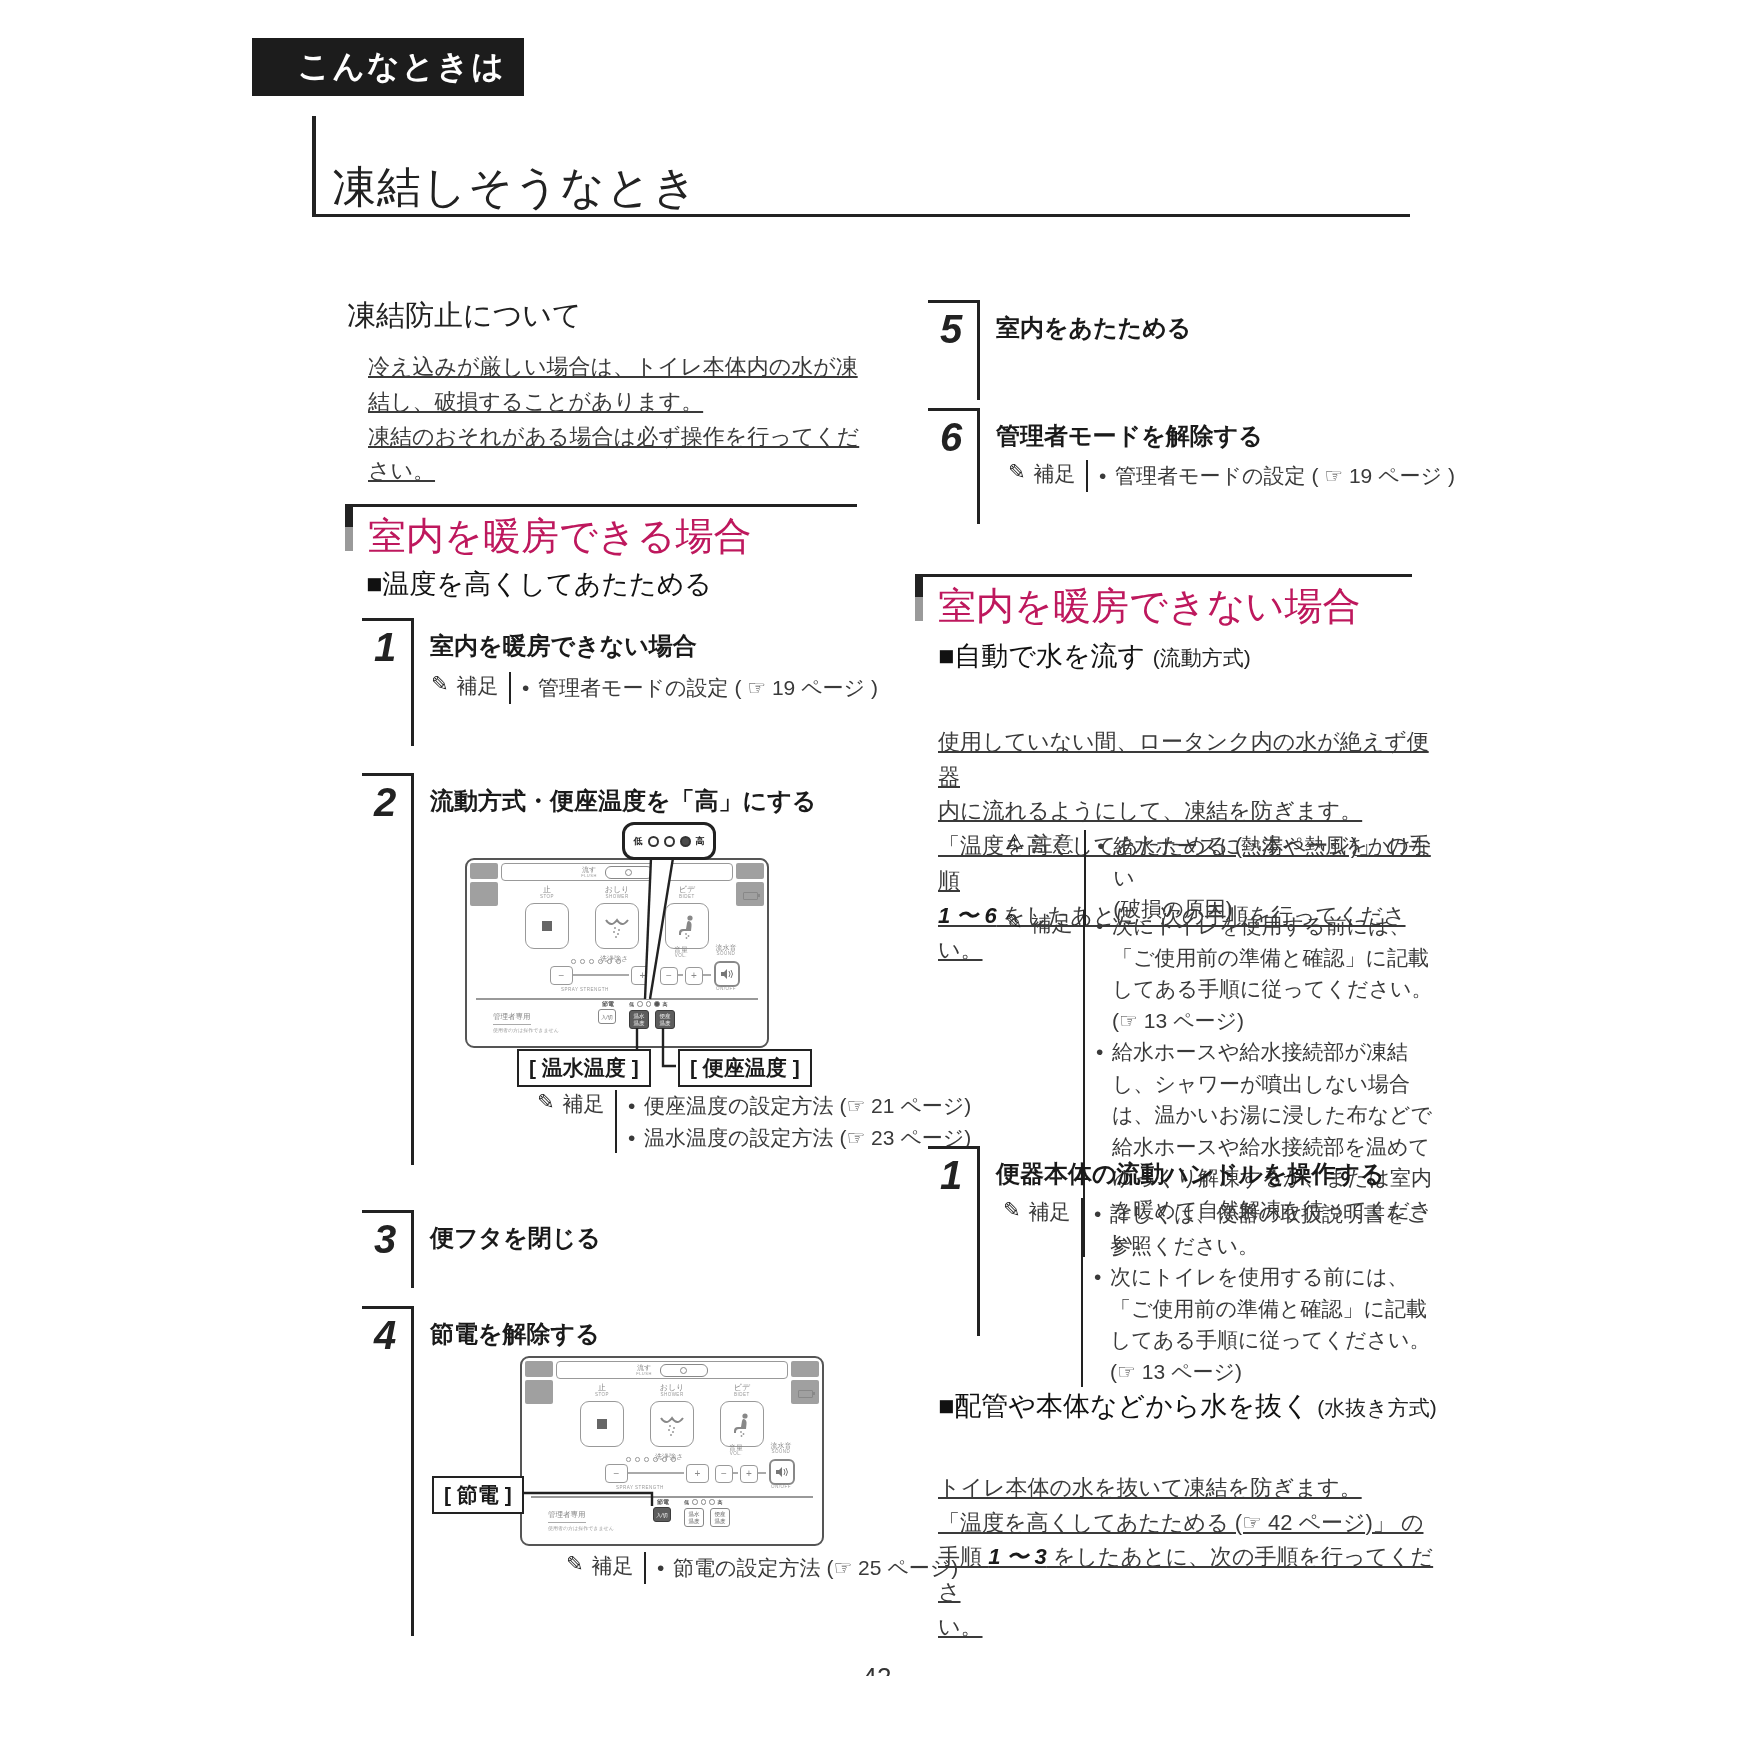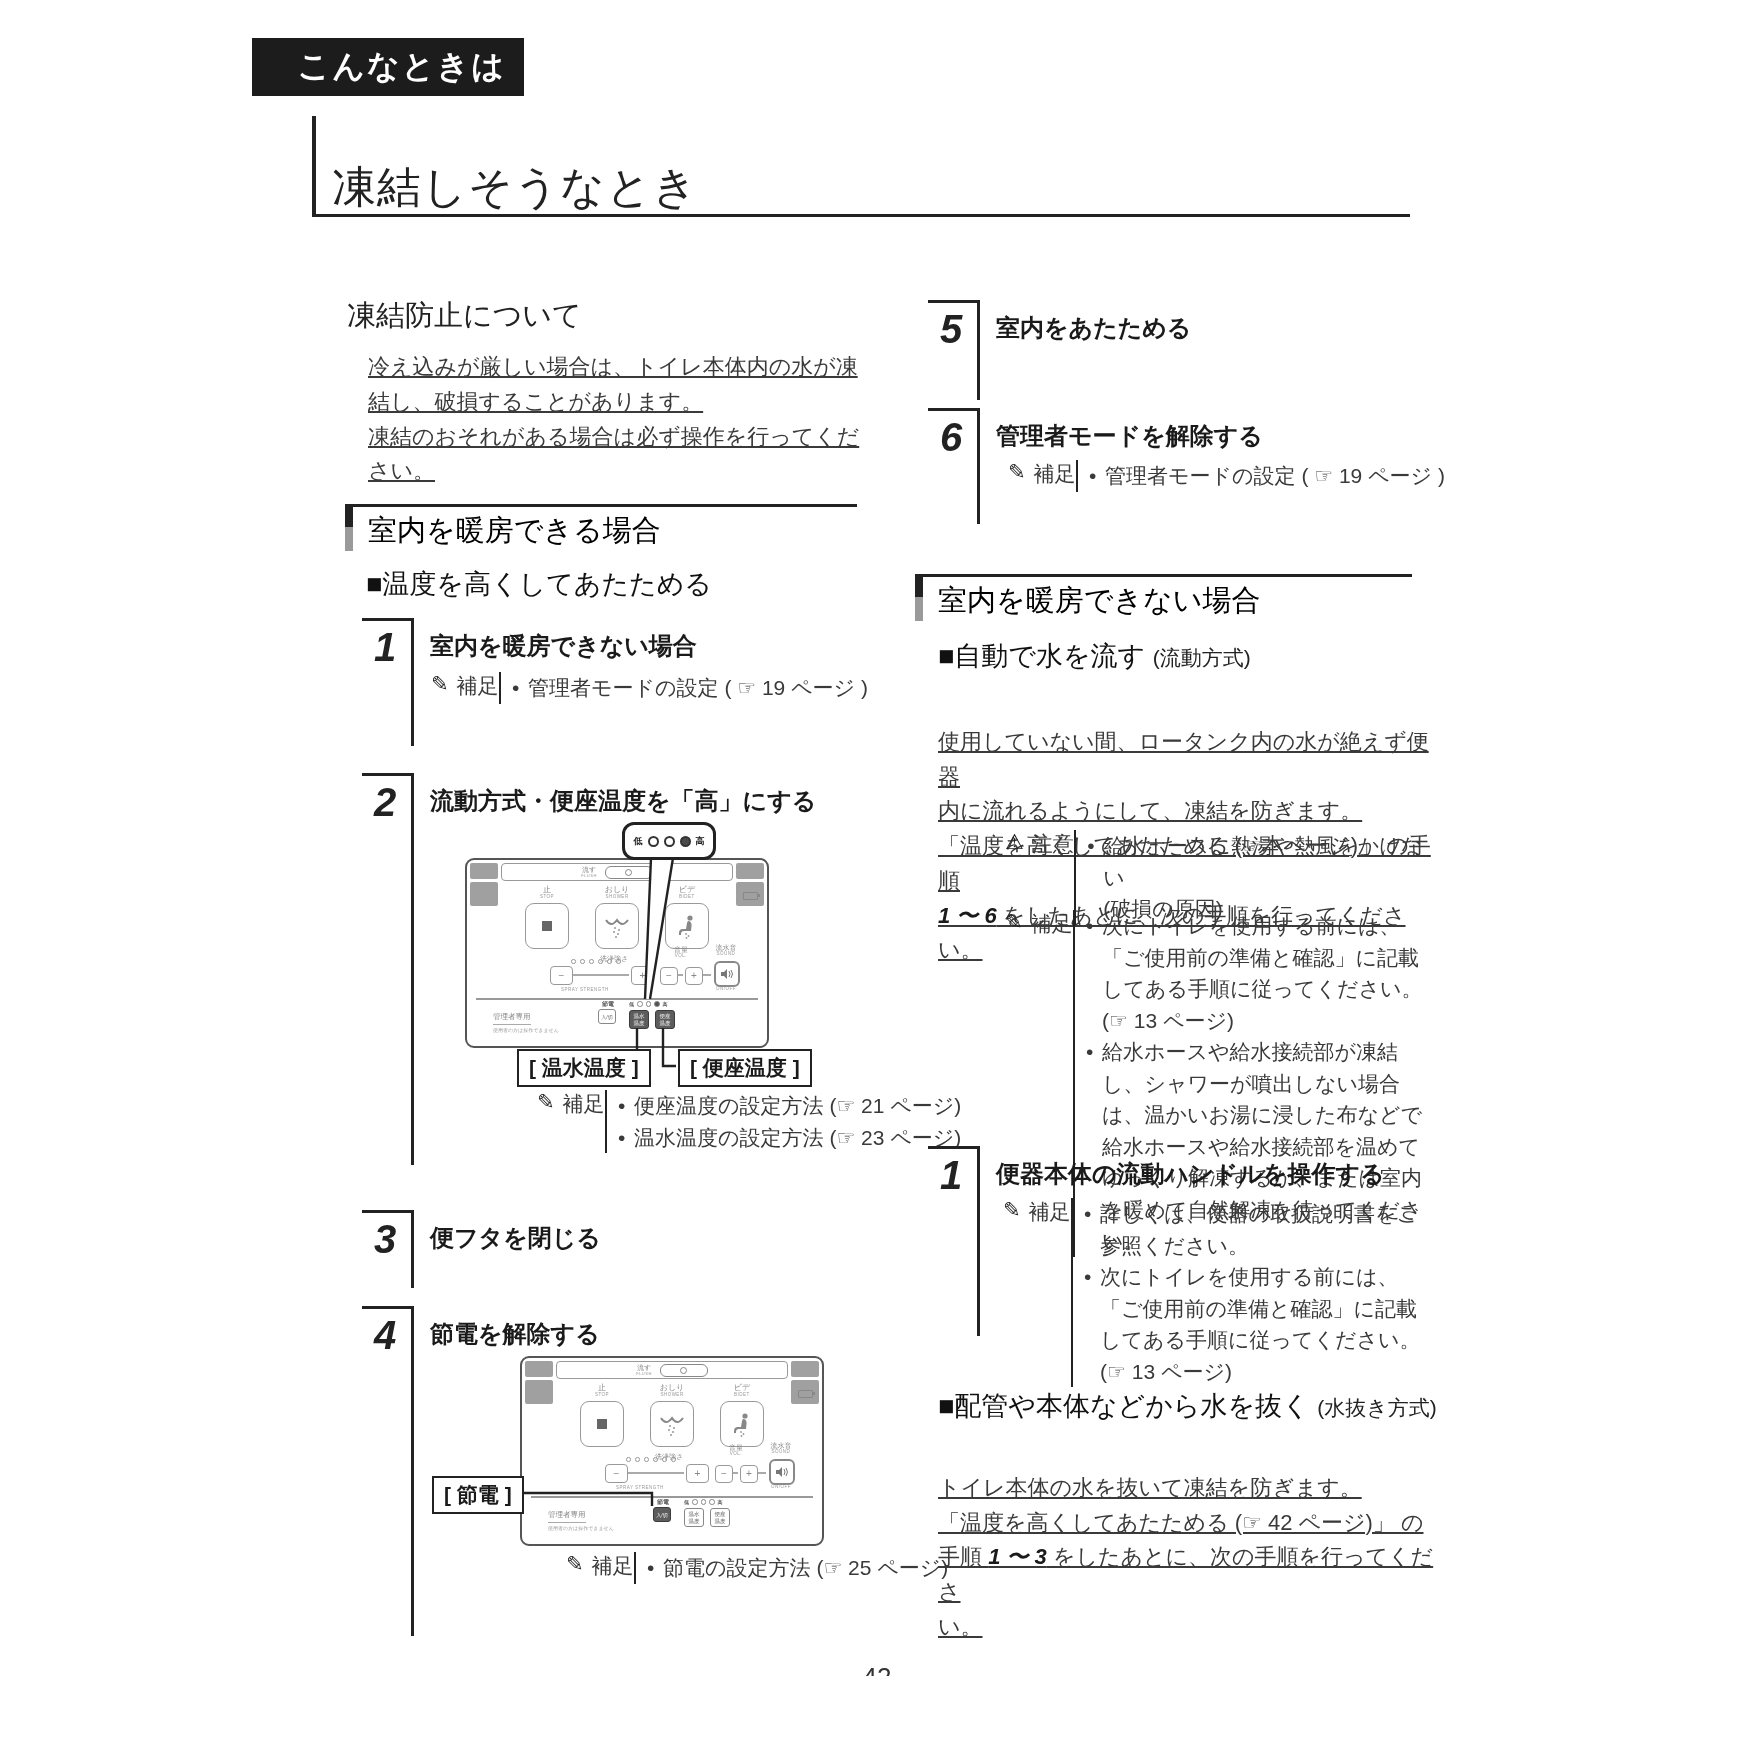--- a/index.html
+++ b/index.html
@@ -12,40 +12,40 @@
          display:flex;align-items:center;justify-content:flex-end;padding-right:18px;
          font-size:32px;font-weight:bold;letter-spacing:2px;box-sizing:border-box;}
   .title-rail{left:312px;top:116px;width:4px;height:101px;background:#222;}
   .page-title{left:332px;top:158px;font-size:44px;letter-spacing:1px;color:#222;}
   .title-rule{left:312px;top:214px;width:1098px;height:3px;background:#222;}
 
   
   .h-intro{font-size:29px;color:#222;}
   .sec{border-top:3px solid #222;display:flex;align-items:flex-start;box-sizing:border-box;}
   .sec-bar{width:8px;height:44px;background:linear-gradient(#222 0 46%,#9a9a9a 46% 100%);margin-right:15px;flex:none;}
-  .sec-title{font-size:29px;color:#000000;padding-top:4px;white-space:nowrap;}
+  .sec-title{font-size:38px;color:#be185d;padding-top:4px;white-space:nowrap;}
   .sub{font-size:27px;color:#111;white-space:nowrap;}
   .sub .sub-note{font-size:21px;color:#222;}
 
   
   .para{font-size:22px;line-height:1.58;color:#3a3a3a;white-space:pre-line;text-decoration:underline;}
   .bi{font-style:italic;font-weight:bold;color:#1a1a1a;}
 
   
   .step{position:absolute;width:520px;}
   .step-cap{position:absolute;left:0;top:0;width:50px;height:3px;background:#222;}
   .step-rail{position:absolute;left:49px;top:0;bottom:0;width:2.5px;background:#222;}
   .step-num{position:absolute;left:0;top:7px;width:46px;text-align:center;
             font-size:40px;font-weight:bold;font-style:italic;color:#222;}
   .step-title{position:absolute;left:68px;top:12px;font-size:24px;font-weight:bold;white-space:nowrap;color:#1a1a1a;}
 
   
   .note{position:absolute;display:flex;align-items:flex-start;font-size:21px;color:#3a3a3a;}
   .n-ico{margin-right:8px;font-size:21px;color:#222;flex:none;}
-  .n-lbl{white-space:nowrap;flex:none;color:#3a3a3a;}
+  .n-lbl{margin-right:10px;white-space:nowrap;flex:none;color:#3a3a3a;}
   .n-bar{width:2.5px;align-self:stretch;background:#222;margin-right:11px;min-height:28px;flex:none;}
   .n-items{line-height:1.5;}
   .bullet{position:relative;padding-left:16px;white-space:pre-line;}
   .bullet::before{content:"•";position:absolute;left:0;}
   .nowrap .bullet{white-space:nowrap;}
 
   
   .callout{position:absolute;border:2.5px solid #222;background:#fff;font-size:21px;font-weight:600;
            padding:3px 10px;white-space:nowrap;z-index:4;color:#1a1a1a;}
   .bubble{position:absolute;left:622px;top:822px;width:94px;height:38px;border:3px solid #222;border-radius:12px;

